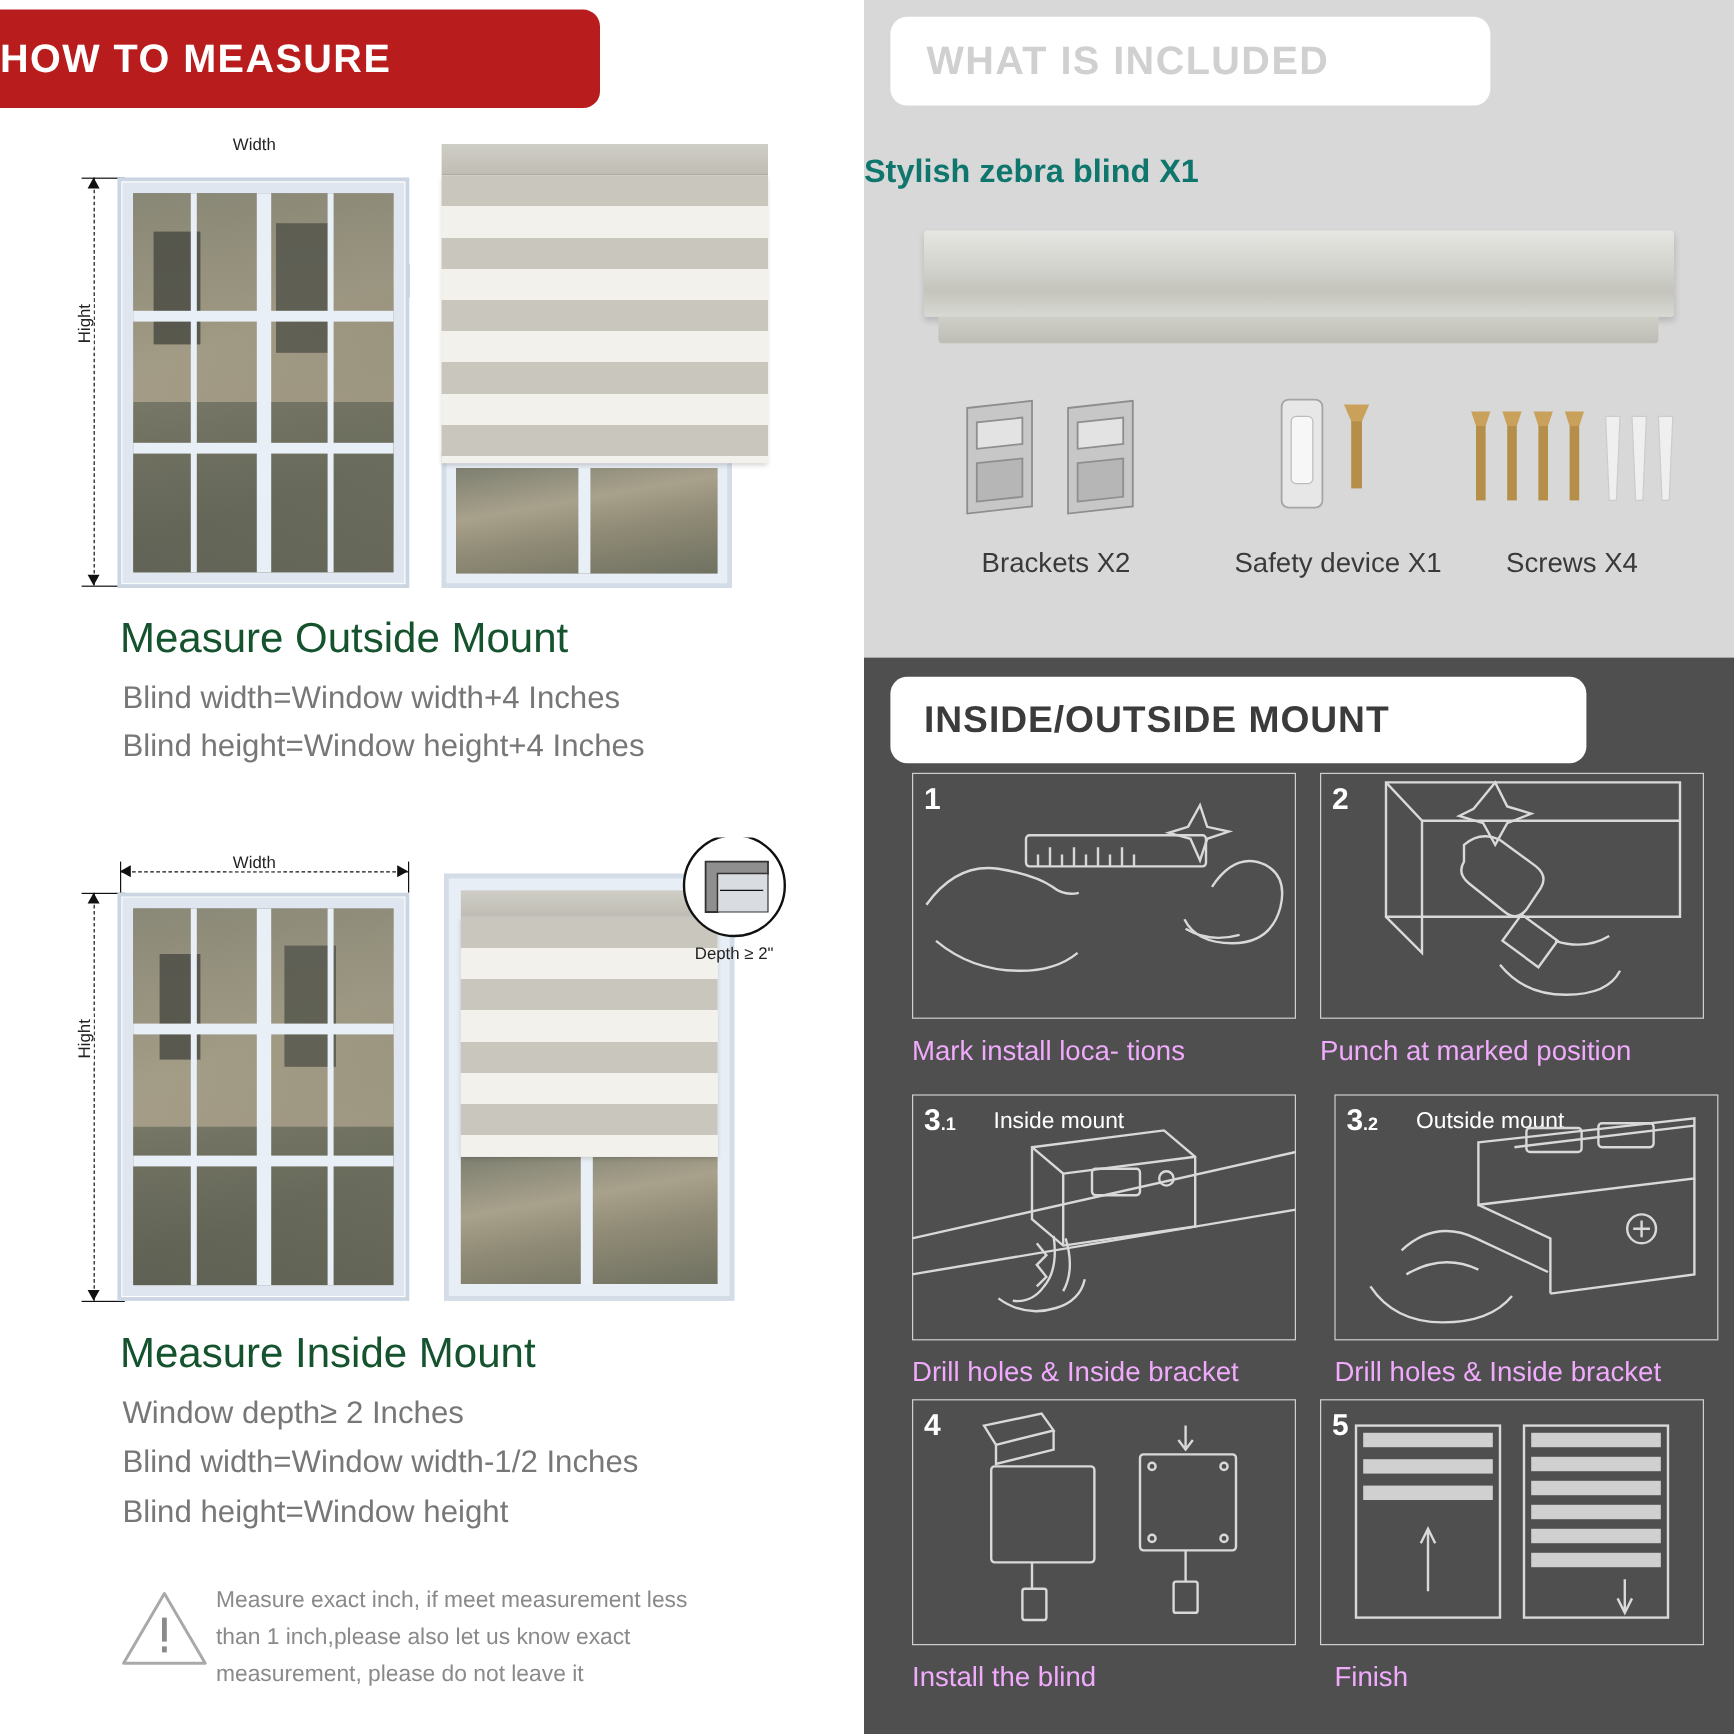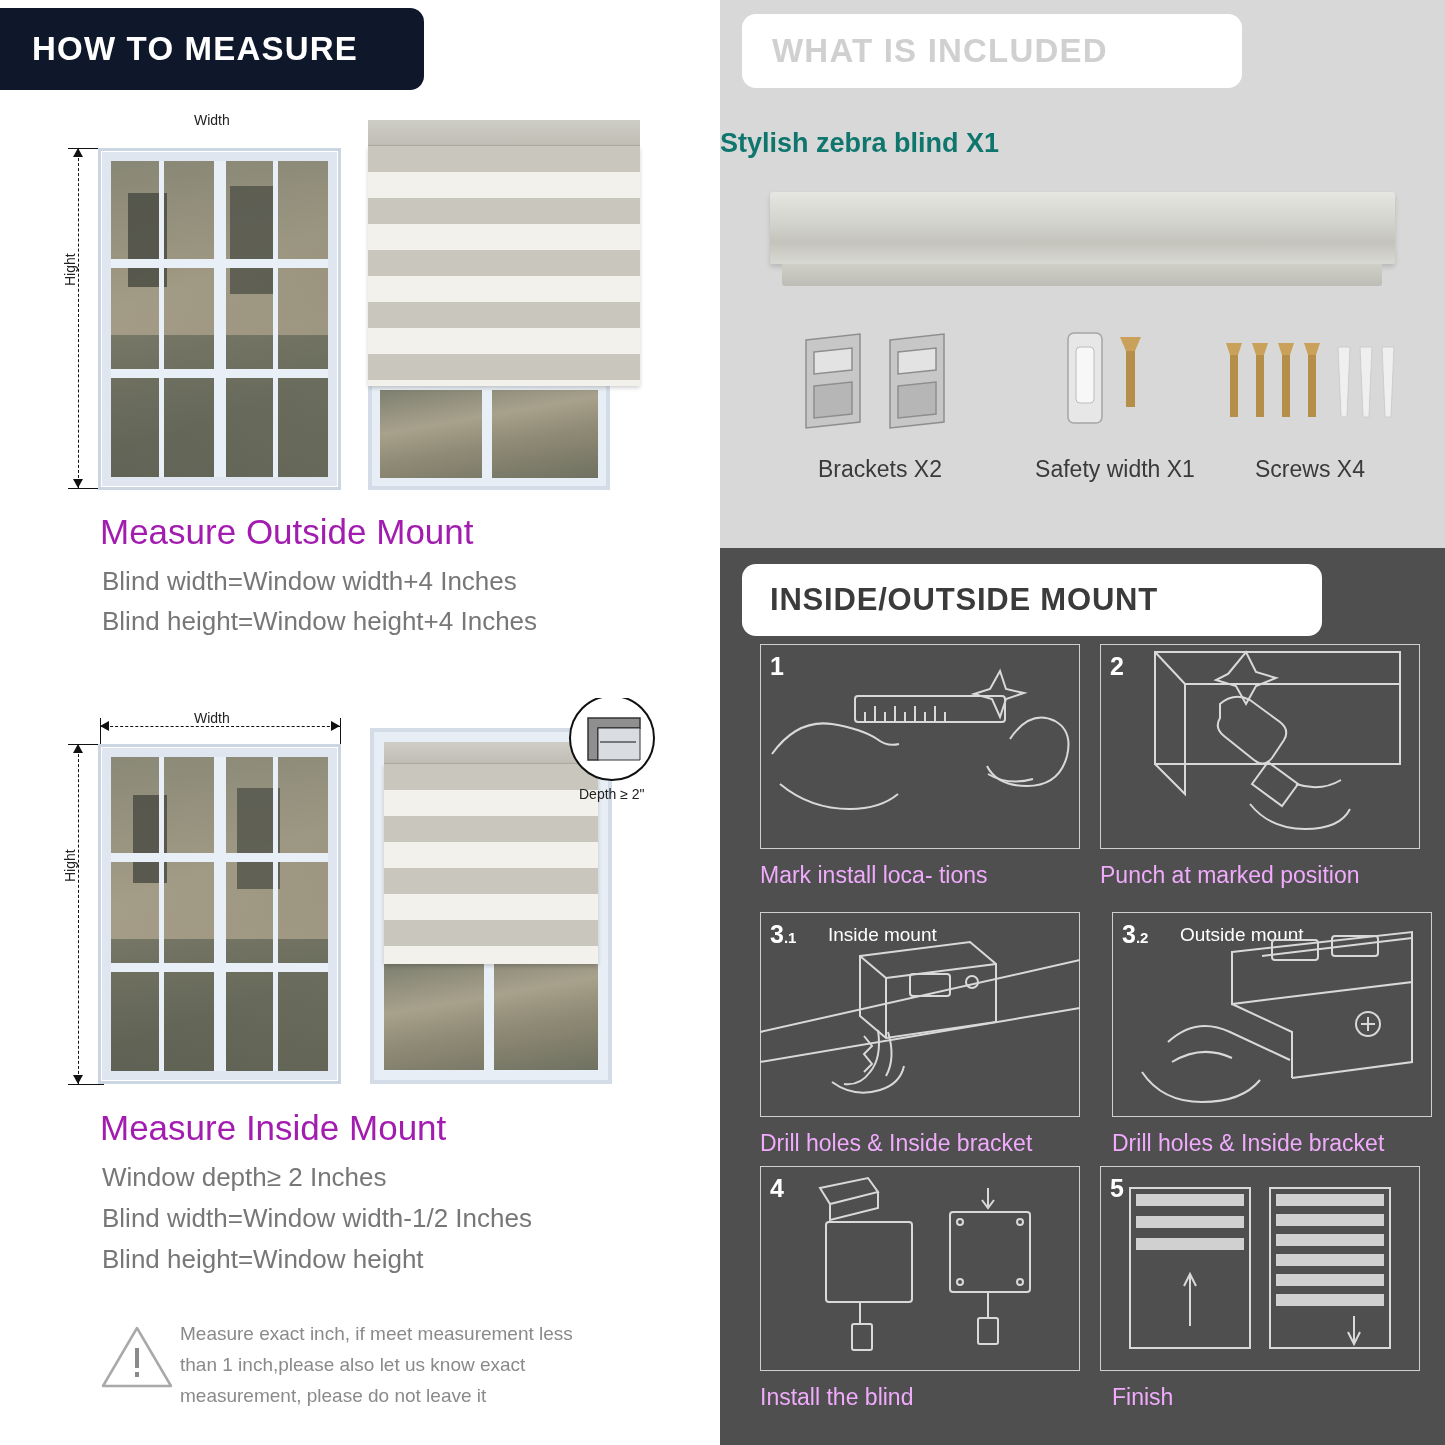--- a/index.html
+++ b/index.html
@@ -24,23 +24,22 @@
     background: #ffffff;
   }
   .header-tab {
     position: absolute;
     display: flex;
     align-items: center;
     border-radius: 0 14px 14px 0;
   }
   .header-tab-left {
     left: 0; top: 8px;
-    width: 424px; height: 82px;
-    background: #0f172a;
-    padding-left: 32px;
+    width: 500px; height: 82px;
+    background: #b91c1c;
   }
   .header-tab-left .tab-text {
     color: #ffffff;
     font-size: 33px;
     font-weight: bold;
     letter-spacing: 1.2px;
   }
 
   
   .measure-block { position: absolute; }
@@ -126,21 +125,21 @@
   }
   .zebra-head {
     position: absolute;
     background: linear-gradient(to bottom, #cfcec6, #bfbdb4);
     border-bottom: 1px solid #aeaca3;
   }
 
   .section-title {
     position: absolute;
     font-size: 35px;
-    color: #a21caf;
+    color: #14532d;
     font-weight: normal;
   }
   .section-line {
     position: absolute;
     font-size: 26px;
     color: #777777;
   }
 
   .warn-box { position: absolute; }
   .warn-tri {
@@ -413,21 +412,21 @@
       <div class="parts-label" style="left:60px;top:456px;width:200px;">Brackets X2</div>
 
       <svg style="position:absolute;left:330px;top:325px;width:130px;height:120px;" viewBox="0 0 130 120">
         <rect x="18" y="8" width="34" height="90" rx="6" fill="#e7e7e7" stroke="#a5a5a5" stroke-width="1.5"></rect>
         <rect x="26" y="22" width="18" height="56" rx="4" fill="#f7f7f7" stroke="#bcbcbc" stroke-width="1"></rect>
         <g>
           <rect x="76" y="24" width="9" height="58" fill="#b58f49"></rect>
           <path d="M70 12 L91 12 L85 26 L76 26 Z" fill="#caa15a"></path>
         </g>
       </svg>
-      <div class="parts-label" style="left:285px;top:456px;width:220px;">Safety width X1</div>
+      <div class="parts-label" style="left:285px;top:456px;width:220px;">Safety device X1</div>
 
       <svg style="position:absolute;left:500px;top:325px;width:180px;height:120px;" viewBox="0 0 180 120">
         <g fill="#b58f49">
           <rect x="10" y="28" width="8" height="64"></rect>
             <path d="M6 18 L22 18 L18 30 L10 30 Z" fill="#caa15a"></path>
           <rect x="36" y="28" width="8" height="64"></rect>
             <path d="M32 18 L48 18 L44 30 L36 30 Z" fill="#caa15a"></path>
           <rect x="62" y="28" width="8" height="64"></rect>
             <path d="M58 18 L74 18 L70 30 L62 30 Z" fill="#caa15a"></path>
           <rect x="88" y="28" width="8" height="64"></rect>

